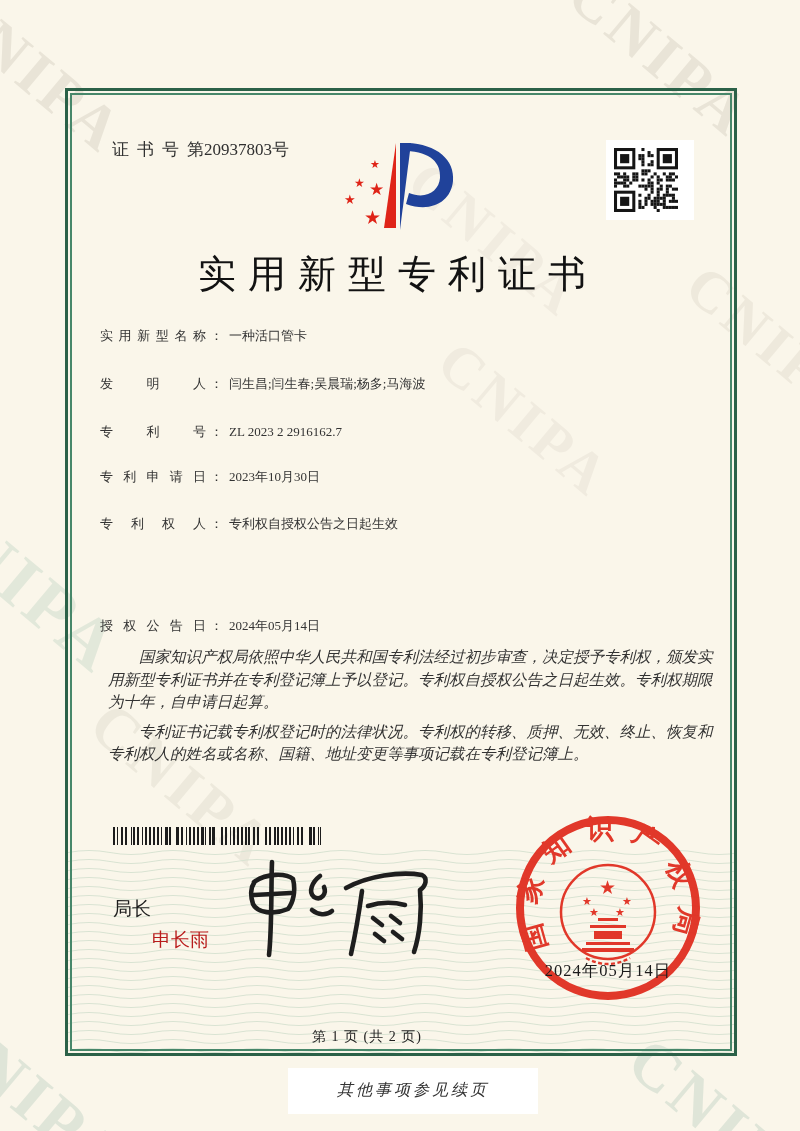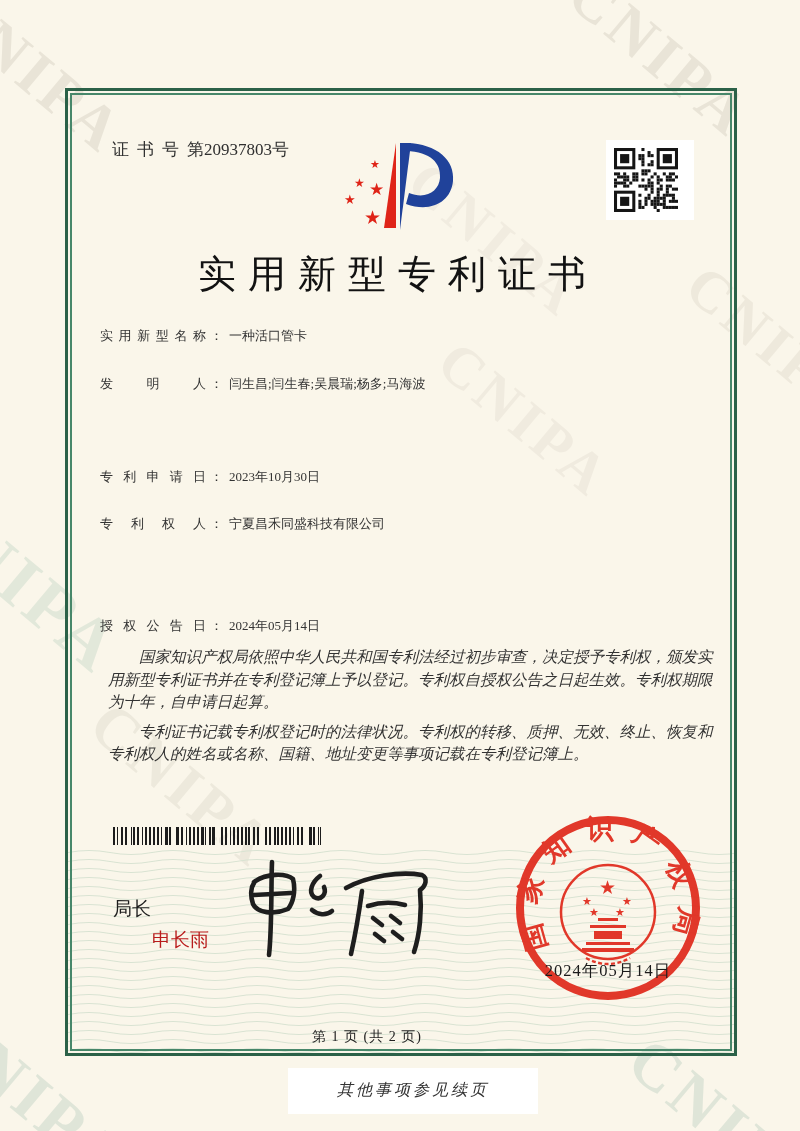--- a/index.html
+++ b/index.html
@@ -252,25 +252,28 @@
   </div>
 
   <div class="title">实用新型专利证书</div>
 
   <div class="field" style="top:323px">
     <span class="flabel">实用新型名称</span><span class="fcolon">：</span><span class="fvalue">一种活口管卡</span>
   </div>
   <div class="field" style="top:371px">
     <span class="flabel">发明人</span><span class="fcolon">：</span><span class="fvalue">闫生昌;闫生春;吴晨瑞;杨多;马海波</span>
   </div>
+  <div class="field" style="top:419px">
+    <span class="flabel">专利号</span><span class="fcolon">：</span><span class="fvalue">ZL 2023 2 2916162.7</span>
+  </div>
   <div class="field" style="top:464px">
     <span class="flabel">专利申请日</span><span class="fcolon">：</span><span class="fvalue">2023年10月30日</span>
   </div>
   <div class="field" style="top:511px">
-    <span class="flabel">专利权人</span><span class="fcolon">：</span><span class="fvalue">宁夏昌禾同盛科技有限公司</span>
+    <span class="flabel">专利权人</span><span class="fcolon">：</span><span class="fvalue">专利权自授权公告之日起生效</span>
   </div>
   <div class="field" style="top:613px;width:616px">
     <span class="flabel">授权公告日</span><span class="fcolon">：</span><span class="fvalue">2024年05月14日</span>
   </div>
 
   <div class="paras">
     <p>国家知识产权局依照中华人民共和国专利法经过初步审查，决定授予专利权，颁发实用新型专利证书并在专利登记簿上予以登记。专利权自授权公告之日起生效。专利权期限为十年，自申请日起算。</p>
     <p>专利证书记载专利权登记时的法律状况。专利权的转移、质押、无效、终止、恢复和专利权人的姓名或名称、国籍、地址变更等事项记载在专利登记簿上。</p>
   </div>
 

